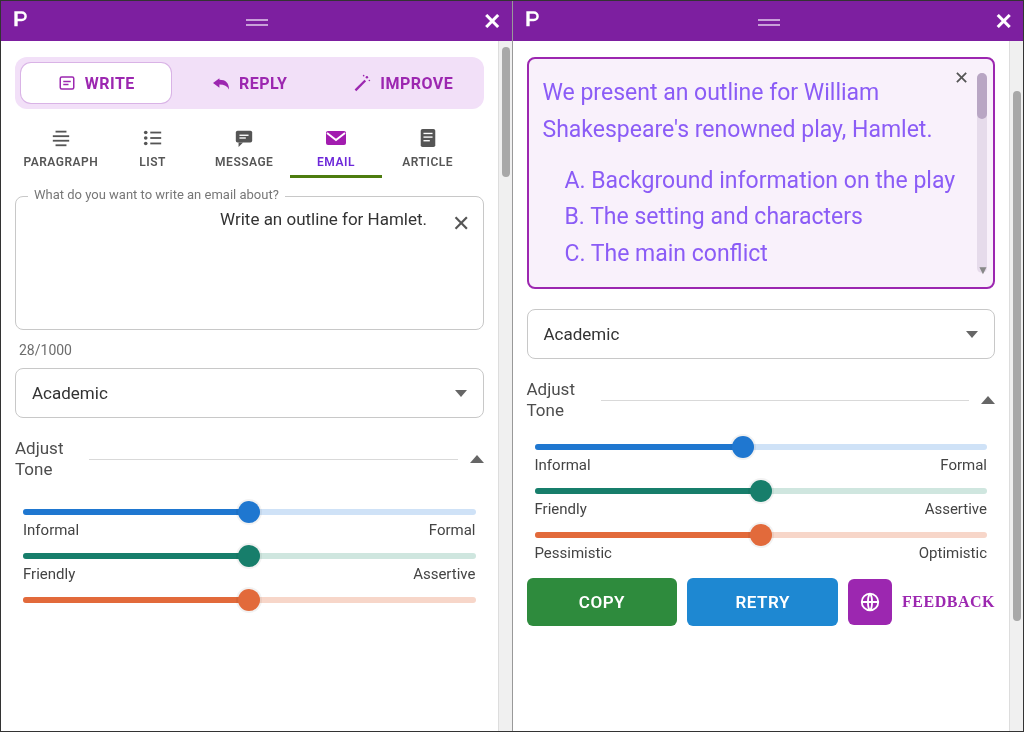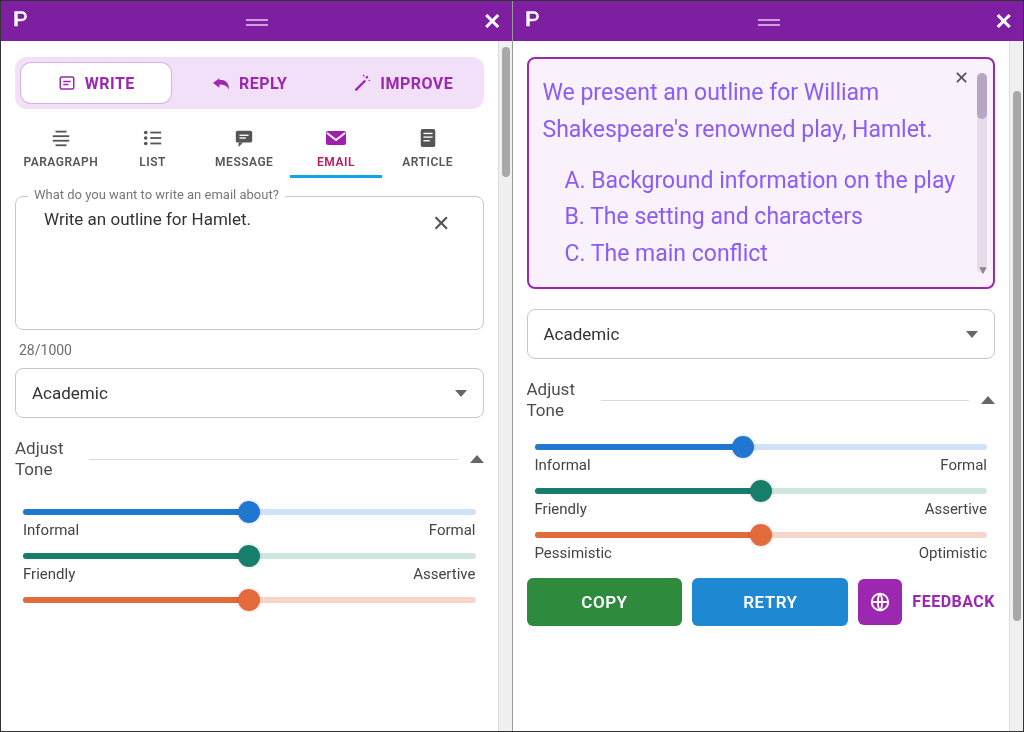--- a/index.html
+++ b/index.html
@@ -22,25 +22,25 @@
 
   
   .mode-pill { display: flex; background: #f2e0f8; border-radius: 12px; padding: 6px; gap: 4px; margin-bottom: 18px; }
   .mode-btn { flex: 1; display: flex; align-items: center; justify-content: center; gap: 8px; padding: 10px 6px; border-radius: 10px; color: #9c27b0; font-weight: 700; font-size: 16px; letter-spacing: .5px; cursor: pointer; }
   .mode-btn.active { background: #fff; box-shadow: 0 0 0 1px #d9b3e6; }
   .mode-icon { width: 20px; height: 20px; display: inline-flex; align-items: center; justify-content: center; }
 
   
   .format-tabs { display: flex; justify-content: space-between; padding: 0 10px 0 0; margin-bottom: 18px; }
   .ftab { display: flex; flex-direction: column; align-items: center; gap: 6px; color: #565656; font-size: 12px; font-weight: 600; letter-spacing: .5px; cursor: pointer; padding-bottom: 6px; flex:1; }
-  .ftab.active { color: #be185d; border-bottom: 3px solid #0ea5e9; }
+  .ftab.active { color: #6d28d9; border-bottom: 3px solid #4d7c0f; }
   .ftab .ficon { width: 26px; height: 22px; display:flex; align-items:center; justify-content:center;}
 
   
-  .prompt-box { border: 1px solid #c8c8c8; border-radius: 8px; padding: 10px 28px 12px; position: relative; }
+  .prompt-box { border: 1px solid #c8c8c8; border-radius: 8px; padding: 10px 8px 12px; position: relative; text-align: right; }
   .prompt-legend { position: absolute; top: -10px; left: 12px; background: #fff; padding: 0 6px; color: #777; font-size: 13px; }
   .prompt-row { display: flex; align-items: flex-start; gap: 21px; }
   .prompt-text { flex: 1; min-height: 110px; color: #333; font-size: 17px; line-height: 1.45; }
   .clear-x { color: #555; font-size: 22px; padding: 4px; cursor: pointer; }
   .counter { color: #6d6d6d; font-size: 14px; margin: 12px 0 10px 4px; }
 
   
   .select { display: flex; align-items: center; justify-content: space-between; border: 1px solid #c8c8c8; border-radius: 8px; padding: 14px 16px; color: #333; font-size: 17px; cursor: pointer; margin-bottom: 20px; }
   .chev { width: 0; height: 0; border-left: 6px solid transparent; border-right: 6px solid transparent; border-top: 7px solid #666; }
 
@@ -69,21 +69,21 @@
   .out-scroll .otrack { position:absolute; inset:0; background:#e6dbeb; border-radius:5px; }
   .out-scroll .othumb { position:absolute; top:0; width:100%; height:46px; background:#b9a6c4; border-radius:5px; }
   .out-scroll .dnarrow { position:absolute; bottom:-4px; left:0; right:0; text-align:center; color:#888; font-size:12px; }
 
   
   .actions { display: flex; gap: 10px; align-items: center; margin-top: 16px; }
   .btn { flex:1; padding: 14px 10px; border-radius: 6px; color: #fff; font-weight: 600; font-size: 17px; text-align: center; letter-spacing:.5px; cursor:pointer; }
   .btn-green { background: #2e8b3d; }
   .btn-blue  { background: #1e88d2; }
   .globe-btn { width: 44px; height: 46px; background: #9c27b0; border-radius: 6px; display:flex; align-items:center; justify-content:center; color:#fff; cursor:pointer; }
-  .feedback { color: #9c27b0; font-weight: 700; font-size: 16px; letter-spacing:.5px; cursor:pointer; }
+  .feedback { color: #9c27b0; font-weight: 700; font-size: 16px; letter-spacing:.5px; cursor:pointer;font-family:Liberation Serif, serif; }
 </style>
 </head>
 <body>
 
 <div class="app-container">
 
   <div class="panel">
     <div class="titlebar">
       <span class="logo">
         <svg width="20" height="20" viewBox="0 0 24 24" fill="#fff">

